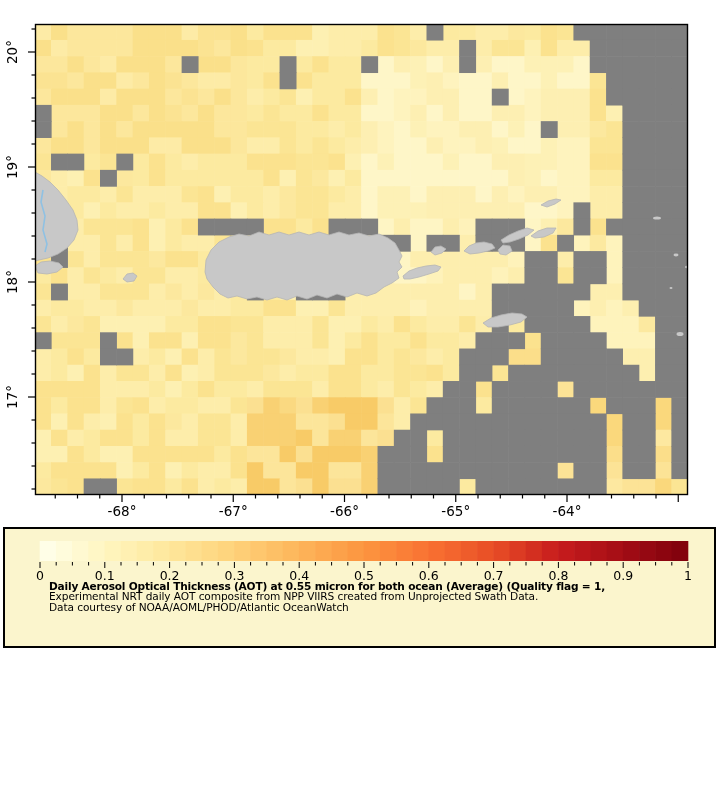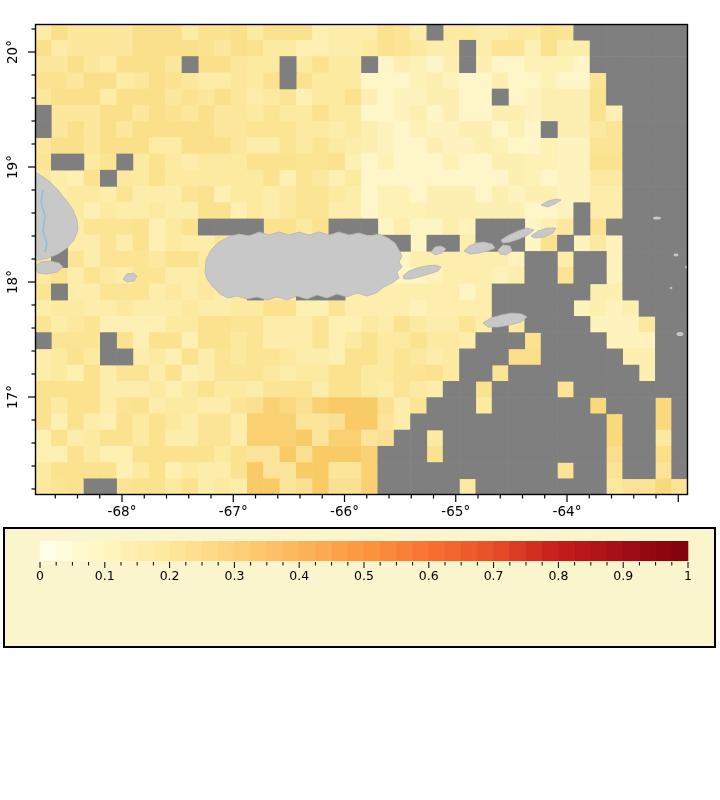--- a/index.html
+++ b/index.html
@@ -1374,15 +1374,18 @@
           <text x="294.2" y="51" text-anchor="middle" font-size="12.5px" fill="#000">0.4</text>
           <text x="359" y="51" text-anchor="middle" font-size="12.5px" fill="#000">0.5</text>
           <text x="423.8" y="51" text-anchor="middle" font-size="12.5px" fill="#000">0.6</text>
           <text x="488.59999999999997" y="51" text-anchor="middle" font-size="12.5px" fill="#000">0.7</text>
           <text x="553.4" y="51" text-anchor="middle" font-size="12.5px" fill="#000">0.8</text>
           <text x="618.2" y="51" text-anchor="middle" font-size="12.5px" fill="#000">0.9</text>
           <text x="683" y="51" text-anchor="middle" font-size="12.5px" fill="#000">1</text>
         </g>
       </svg>
     <div id="legend-text">
+      <div class="lg-line lg-bold">Daily Aerosol Optical Thickness (AOT) at 0.55 micron for both ocean (Average) (Quality flag = 1,</div>
+      <div class="lg-line">Experimental NRT daily AOT composite from NPP VIIRS created from Unprojected Swath Data.</div>
+      <div class="lg-line">Data courtesy of NOAA/AOML/PHOD/Atlantic OceanWatch</div>
     </div>
   </div>
 </div>
 
 </body></html>

